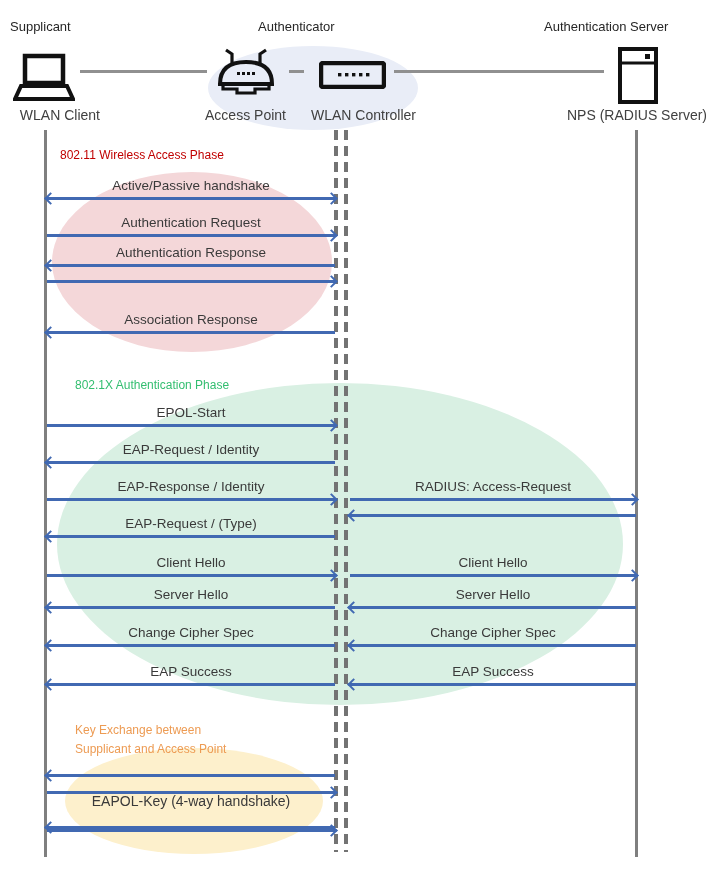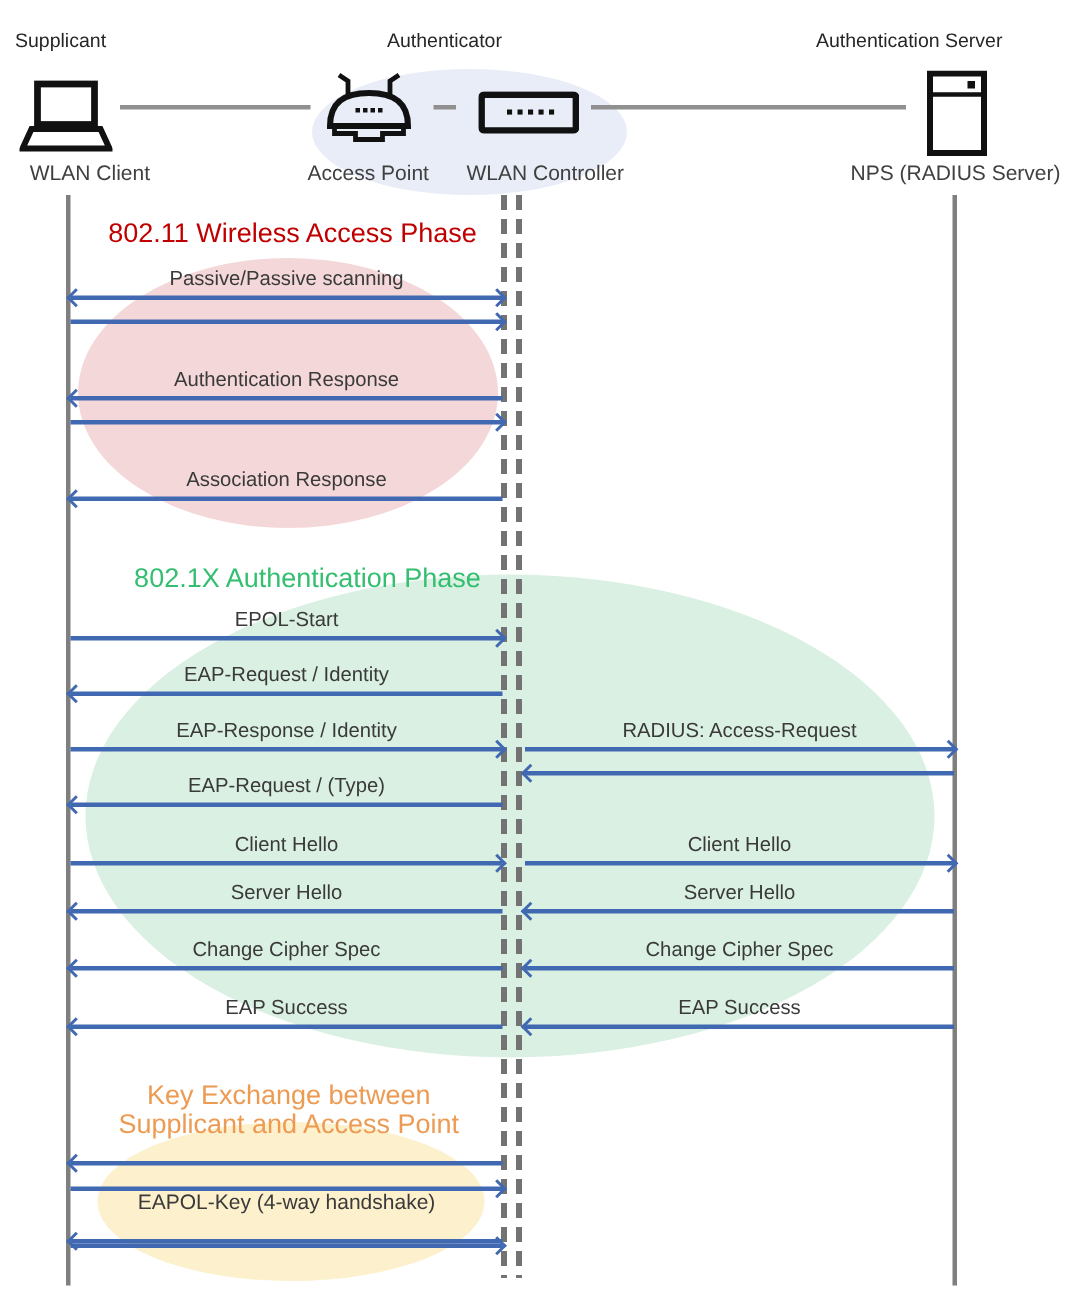--- a/index.html
+++ b/index.html
@@ -11,21 +11,21 @@
   .hline{position:absolute;height:3px;background:#909090;top:70px;z-index:1}
   .lifeline{position:absolute;width:3px;background:var(--lifeline,#7F7F7F);top:130px;height:727px;z-index:2}
   .dashline{position:absolute;width:4px;top:130px;height:722px;z-index:2;
             background:repeating-linear-gradient(to bottom,#737373 0 10px,transparent 10px 16px)}
   .ellipse{position:absolute;border-radius:50%;z-index:0}
   .ellipse.blue{background:var(--ellipse-blue,#E9EDF7)}
   .ellipse.pink{background:var(--ellipse-pink,#F4D7D9)}
   .ellipse.green{background:var(--ellipse-green,#D9F0E3)}
   .ellipse.yellow{background:var(--ellipse-yellow,#FDF0CC)}
   .icon{position:absolute;z-index:3;line-height:0}
-  .phase-label{position:absolute;font-size:18px;text-align:center;z-index:3;line-height:19px}
+  .phase-label{position:absolute;font-size:12px;z-index:3;line-height:19px}
   .phase-label.p1{color:var(--phase1,#C00000)}
   .phase-label.p2{color:var(--phase2,#33BE70)}
   .phase-label.p3{color:var(--phase3,#ED9B53)}
   .msg{position:absolute;z-index:3}
   .msg.seg-left{left:47px;width:288px}
   .msg.seg-right{left:350px;width:286px}
   .msg .lbl{display:block;text-align:center;font-size:13.5px;color:#3A3A3A;height:21px;line-height:19px;white-space:nowrap}
   .msg.tight .lbl{height:32px;line-height:15px;font-size:14px}
   .msg .line{position:relative;height:2.5px;background:var(--arrow,#4169B2)}
   .head{position:absolute;width:9px;height:9px;top:-3px;
@@ -99,27 +99,28 @@
   <div class="ellipse yellow" style="left:65px;top:748px;width:258px;height:106px"></div>
 
   <div class="phase-label p1" style="left:60px;top:146px;width:270px">802.11 Wireless Access Phase</div>
   <div class="phase-label p2" style="left:75px;top:376px;width:260px">802.1X Authentication Phase</div>
   <div class="phase-label p3" style="left:75px;top:721px;width:235px">
     <span style="display:block">Key Exchange between</span>
     <span style="display:block">Supplicant and Access Point</span>
   </div>
 
   <div class="msg seg-left" style="top:176px">
-    <span class="lbl">Passive/Passive scanning</span>
+    <span class="lbl">Active/Passive handshake</span>
     <div class="line">
         <i class="head l"></i>
         <i class="head r"></i>
       </div>
   </div>
   <div class="msg seg-left" style="top:213px">
+    <span class="lbl">Authentication Request</span>
     <div class="line">
         <i class="head r"></i>
       </div>
   </div>
   <div class="msg seg-left" style="top:243px">
     <span class="lbl">Authentication Response</span>
     <div class="line">
         <i class="head l"></i>
       </div>
   </div>

